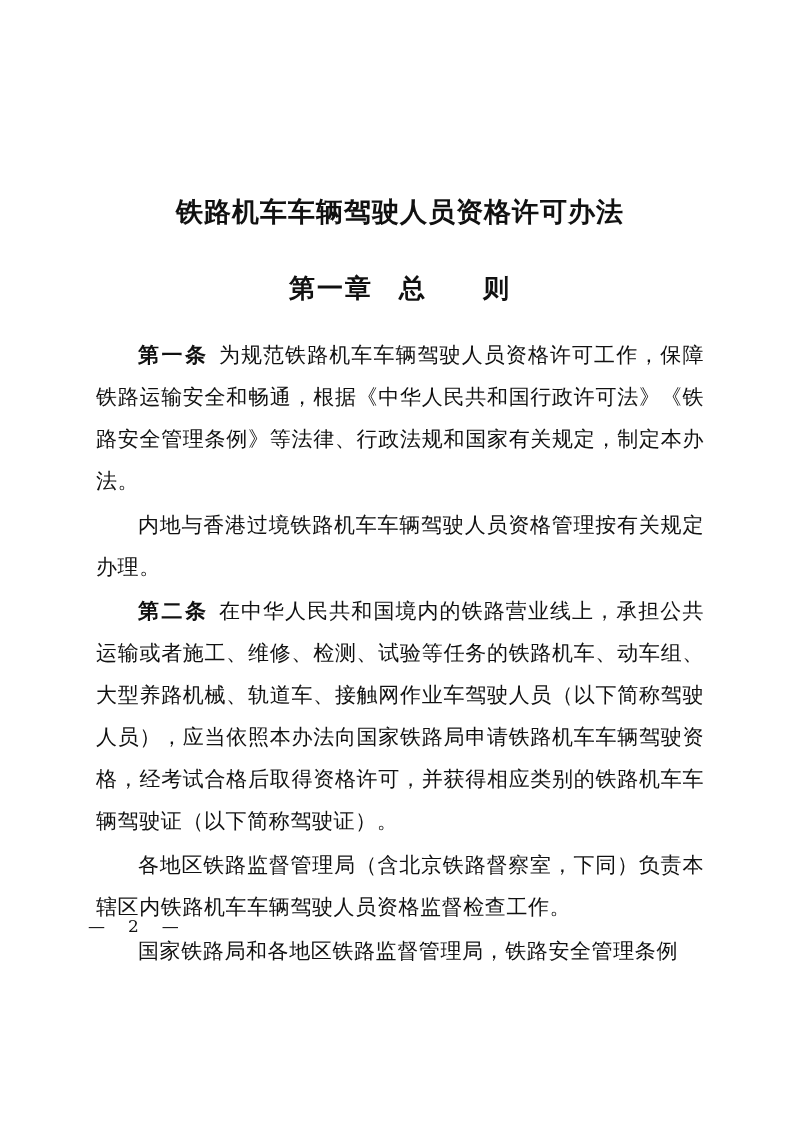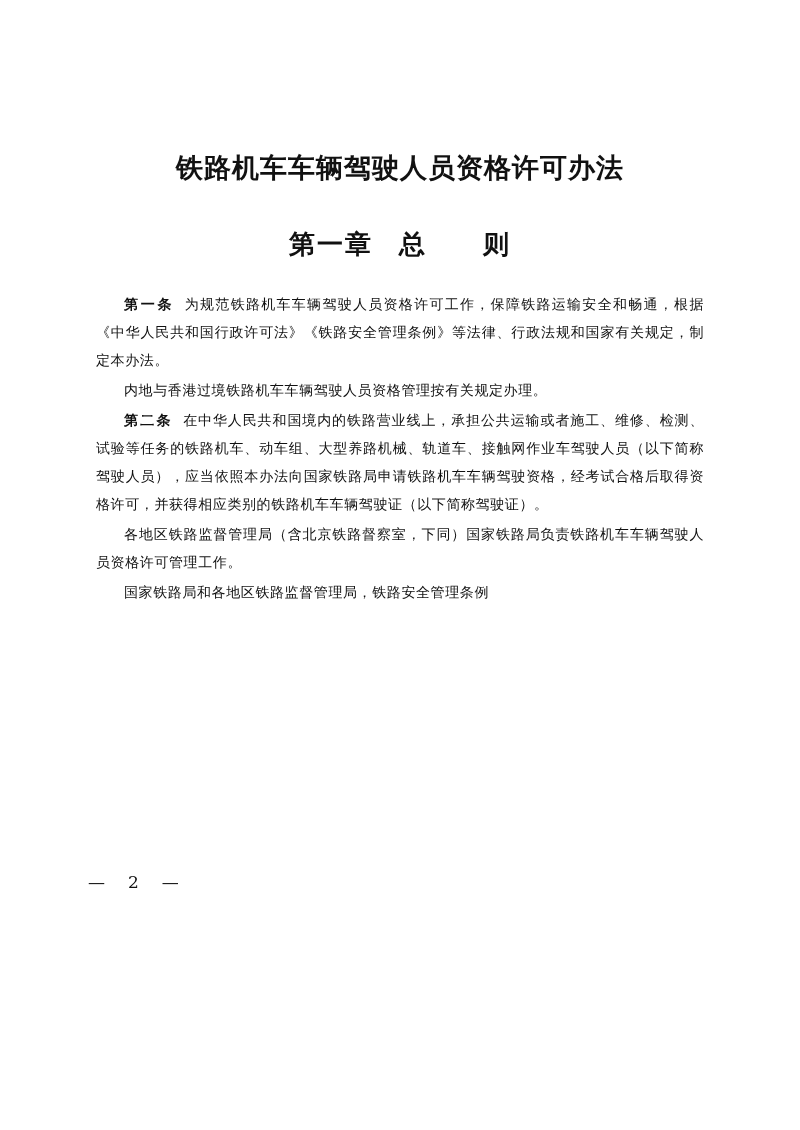--- a/index.html
+++ b/index.html
@@ -14,20 +14,21 @@
     color: #111111;
     position: relative;
     overflow: hidden;
   }
   .page {
     position: relative;
     width: 800px;
     height: 990px;
     box-sizing: border-box;
     padding: 150px 96px 15px 96px;
+    margin-top: 44px;
   }
   .doc-title {
     text-align: center;
     font-size: 27px;
     font-weight: bold;
     letter-spacing: 1px;
     margin: 0 0 42px 0;
     line-height: 1.3;
   }
   .chapter-heading {
@@ -35,21 +36,21 @@
     font-size: 26px;
     font-weight: bold;
     letter-spacing: 2px;
     margin: 0 0 28px 0;
   }
   .chapter-heading .gap {
     display: inline-block;
     width: 26px;
   }
   p.para {
-    font-size: 14px;
+    font-size: 21px;
     line-height: 2.0;
     margin: 0 0 2px 0;
     text-align: justify;
     text-justify: inter-ideograph;
     text-indent: 2em;
     letter-spacing: 0.6px;
   }
   p.para .art-no {
     font-weight: bold;
     letter-spacing: 2px;
@@ -88,21 +89,21 @@
   <p class="para">
     <span>内地与香港过境铁路机车车辆驾驶人员资格管理按有关规定办理。</span>
   </p>
 
   <p class="para">
     <span class="art-no">第二条</span><span class="art-gap"></span><span>在中华人民共和国境内的铁路营业线上，承担公共运输或者施工、维修、检测、试验等任务的铁路机车、动车组、大型养路机械、轨道车、接触网作业车驾驶人员（以下简称驾驶人员），应当依照本办法向国家铁路局申请铁路机车车辆驾驶资格，经考试合格后取得资格许可，并获得相应类别的铁路机车车辆驾驶证（以下简称驾驶证）。</span>
   </p>
 
 
   <p class="para">
-    <span>各地区铁路监督管理局（含北京铁路督察室，下同）国家铁路局负责铁路机车车辆驾驶人员资格许可管理工作。</span>
+    <span>各地区铁路监督管理局（含北京铁路督察室，下同）负责本辖区内铁路机车车辆驾驶人员资格监督检查工作。</span>
   </p>
 
   <p class="para">
     <span>国家铁路局和各地区铁路监督管理局，铁路安全管理条例</span>
   </p>
 
   <div class="page-number">—　2　—</div>
 
 </div>
 

